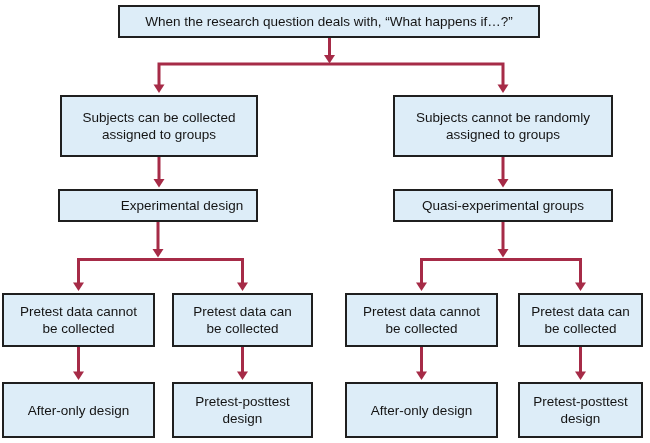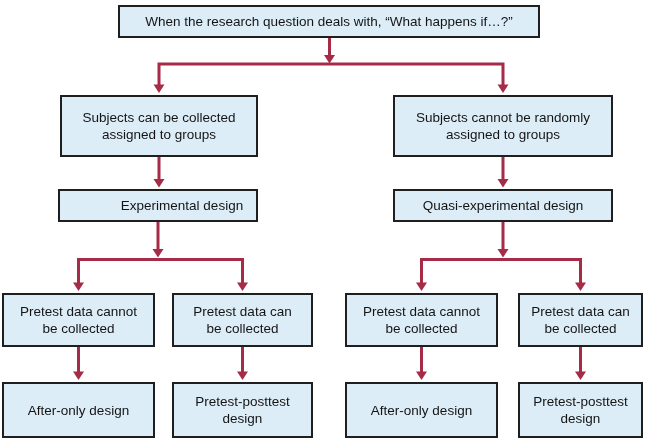--- a/index.html
+++ b/index.html
@@ -104,21 +104,21 @@
   </svg>
 
   <div class="node n-root">When the research question deals with, “What happens if…?”</div>
 
   <div class="node n-l-cond">Subjects can be collected
 assigned to groups</div>
   <div class="node n-r-cond">Subjects cannot be randomly
 assigned to groups</div>
 
   <div class="node n-l-design">Experimental design</div>
-  <div class="node n-r-design">Quasi-experimental design</div>
+  <div class="node n-r-design">Quasi-experimental groups</div>
 
   <div class="node n-l-no">Pretest data cannot
 be collected</div>
   <div class="node n-l-yes">Pretest data can
 be collected</div>
   <div class="node n-r-no">Pretest data cannot
 be collected</div>
   <div class="node n-r-yes">Pretest data can
 be collected</div>
 

